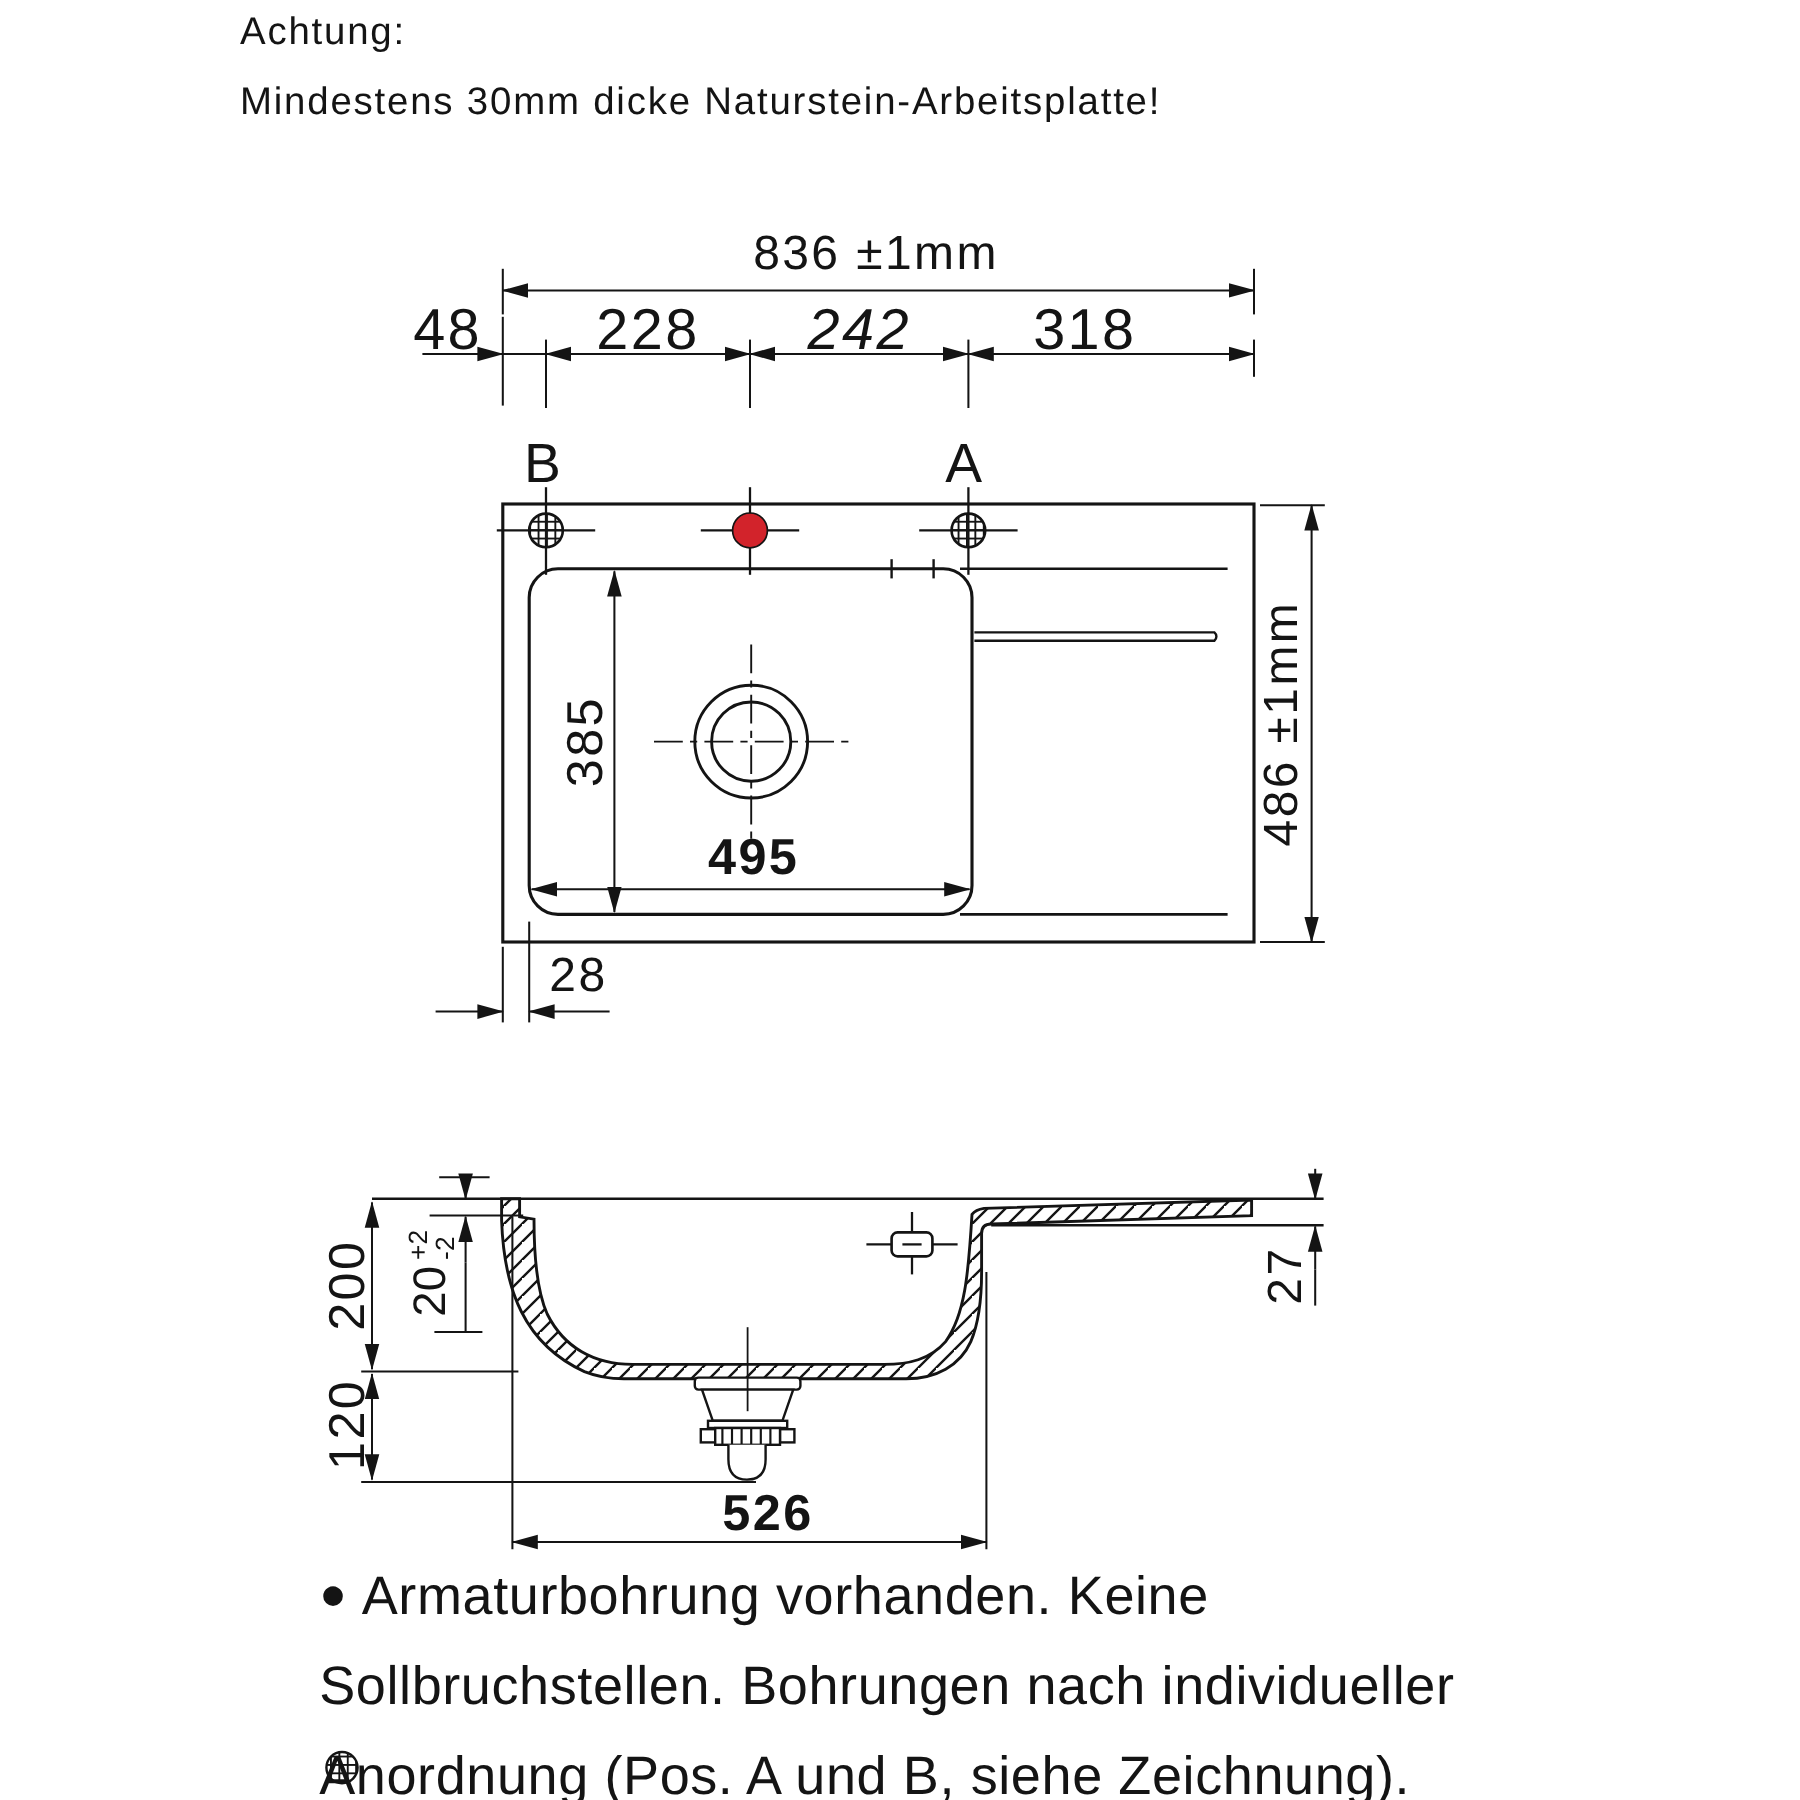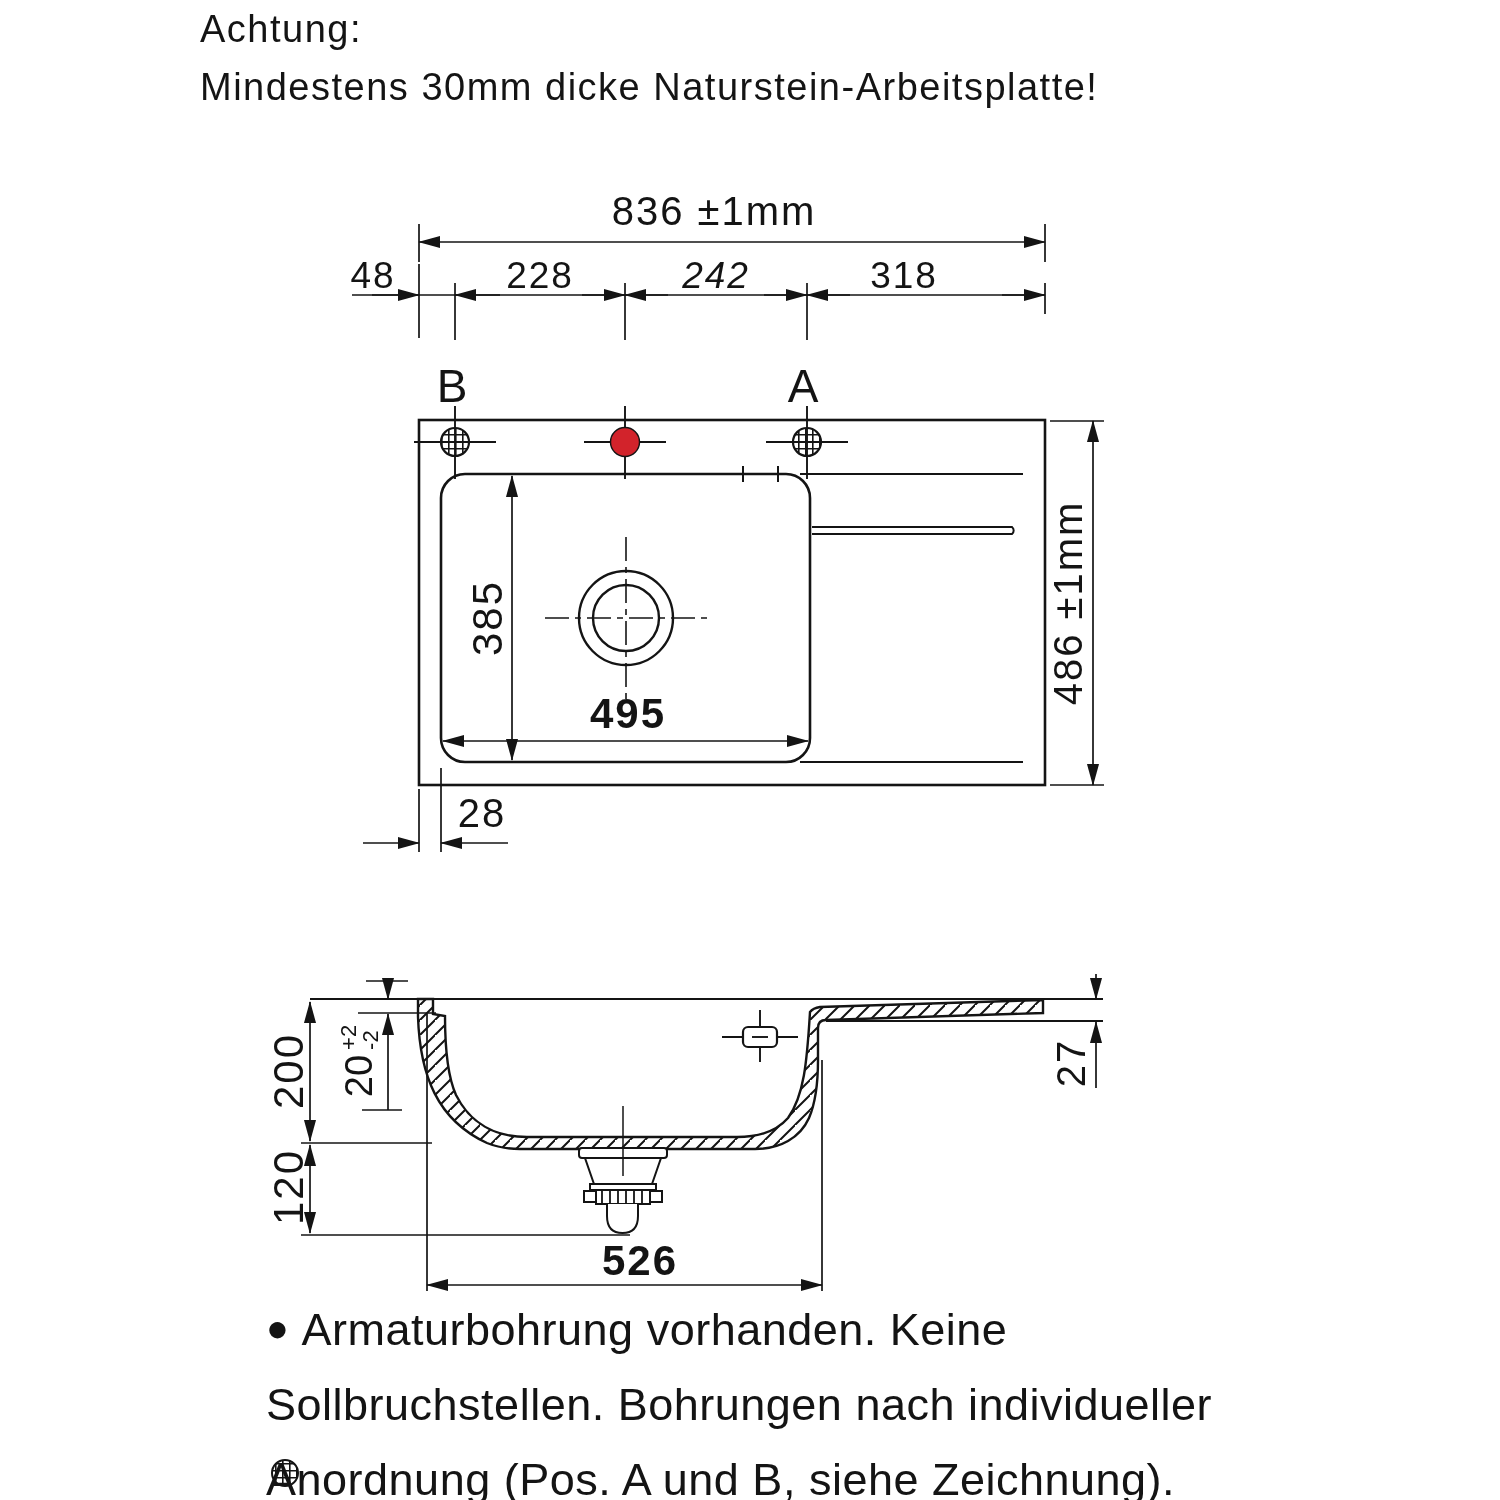--- a/index.html
+++ b/index.html
@@ -3,22 +3,22 @@
 <meta charset="utf-8">
 <style>
   html,body{margin:0;padding:0;background:#ffffff;}
   body{width:1500px;height:1500px;position:relative;overflow:hidden;
        font-family:"Liberation Sans", sans-serif;color:#141414;}
   #stage{position:absolute;left:0;top:0;width:1500px;height:1500px;}
   svg{position:absolute;left:0;top:0;}
   .txt{position:absolute;white-space:nowrap;color:#141414;line-height:1.05;}
   .center{transform:translate(-50%,-50%);}
   .rot{transform:translate(-50%,-50%) rotate(-90deg);}
-  .header{font-size:38px;letter-spacing:1.5px;}
-  .dim{font-size:37px;letter-spacing:2px;}
+  .header{font-size:32px;letter-spacing:1.5px;}
+  .dim{font-size:48px;letter-spacing:2px;}
   .dim-lg{font-size:40px;letter-spacing:2px;}
   .dim-xl{font-size:42px;letter-spacing:2px;}
   .poslabel{font-size:46px;}
   .note{font-size:45px;letter-spacing:0.5px;}
   .tolwrap{display:inline-flex;align-items:center;}
   .tol{display:inline-flex;flex-direction:column;font-size:22px;line-height:1.0;
        margin-left:5px;letter-spacing:0;}
   .bullet{font-size:38px;margin-right:12px;vertical-align:4px;}
   .inlineglyph{vertical-align:-5px;margin:0 6px 0 2px;}
 </style>
@@ -181,21 +181,21 @@
       <line x1="427" y1="1014" x2="427" y2="1291"></line>
       <line x1="822" y1="1060" x2="822" y2="1291"></line>
       <line x1="427" y1="1285" x2="822" y2="1285" marker-start="url(#arr)" marker-end="url(#arr)"></line>
     </g>
   </g>
 </svg>
 
 <div class="txt header" style="left:200px;top:10px;">Achtung:</div>
 <div class="txt header" style="left:200px;top:68px;">Mindestens 30mm dicke Naturstein-Arbeitsplatte!</div>
 
-<div class="txt dim-lg center" style="left:714px;top:211px;">836 ±1mm</div>
+<div class="txt dim-lg center" style="left:730px;top:211px;">836 ±1mm</div>
 
 <div class="txt dim center" style="left:373px;top:276px;">48</div>
 <div class="txt dim center" style="left:540px;top:276px;">228</div>
 <div class="txt dim center" style="left:716px;top:276px;font-style:italic;">242</div>
 <div class="txt dim center" style="left:904px;top:276px;text-align:right;">318</div>
 
 <div class="txt poslabel center" style="left:452px;top:386px;">B</div>
 <div class="txt poslabel center" style="left:803px;top:386px;">A</div>
 
 <div class="txt dim-lg rot" style="left:1068px;top:603px;">486 ±1mm</div>

